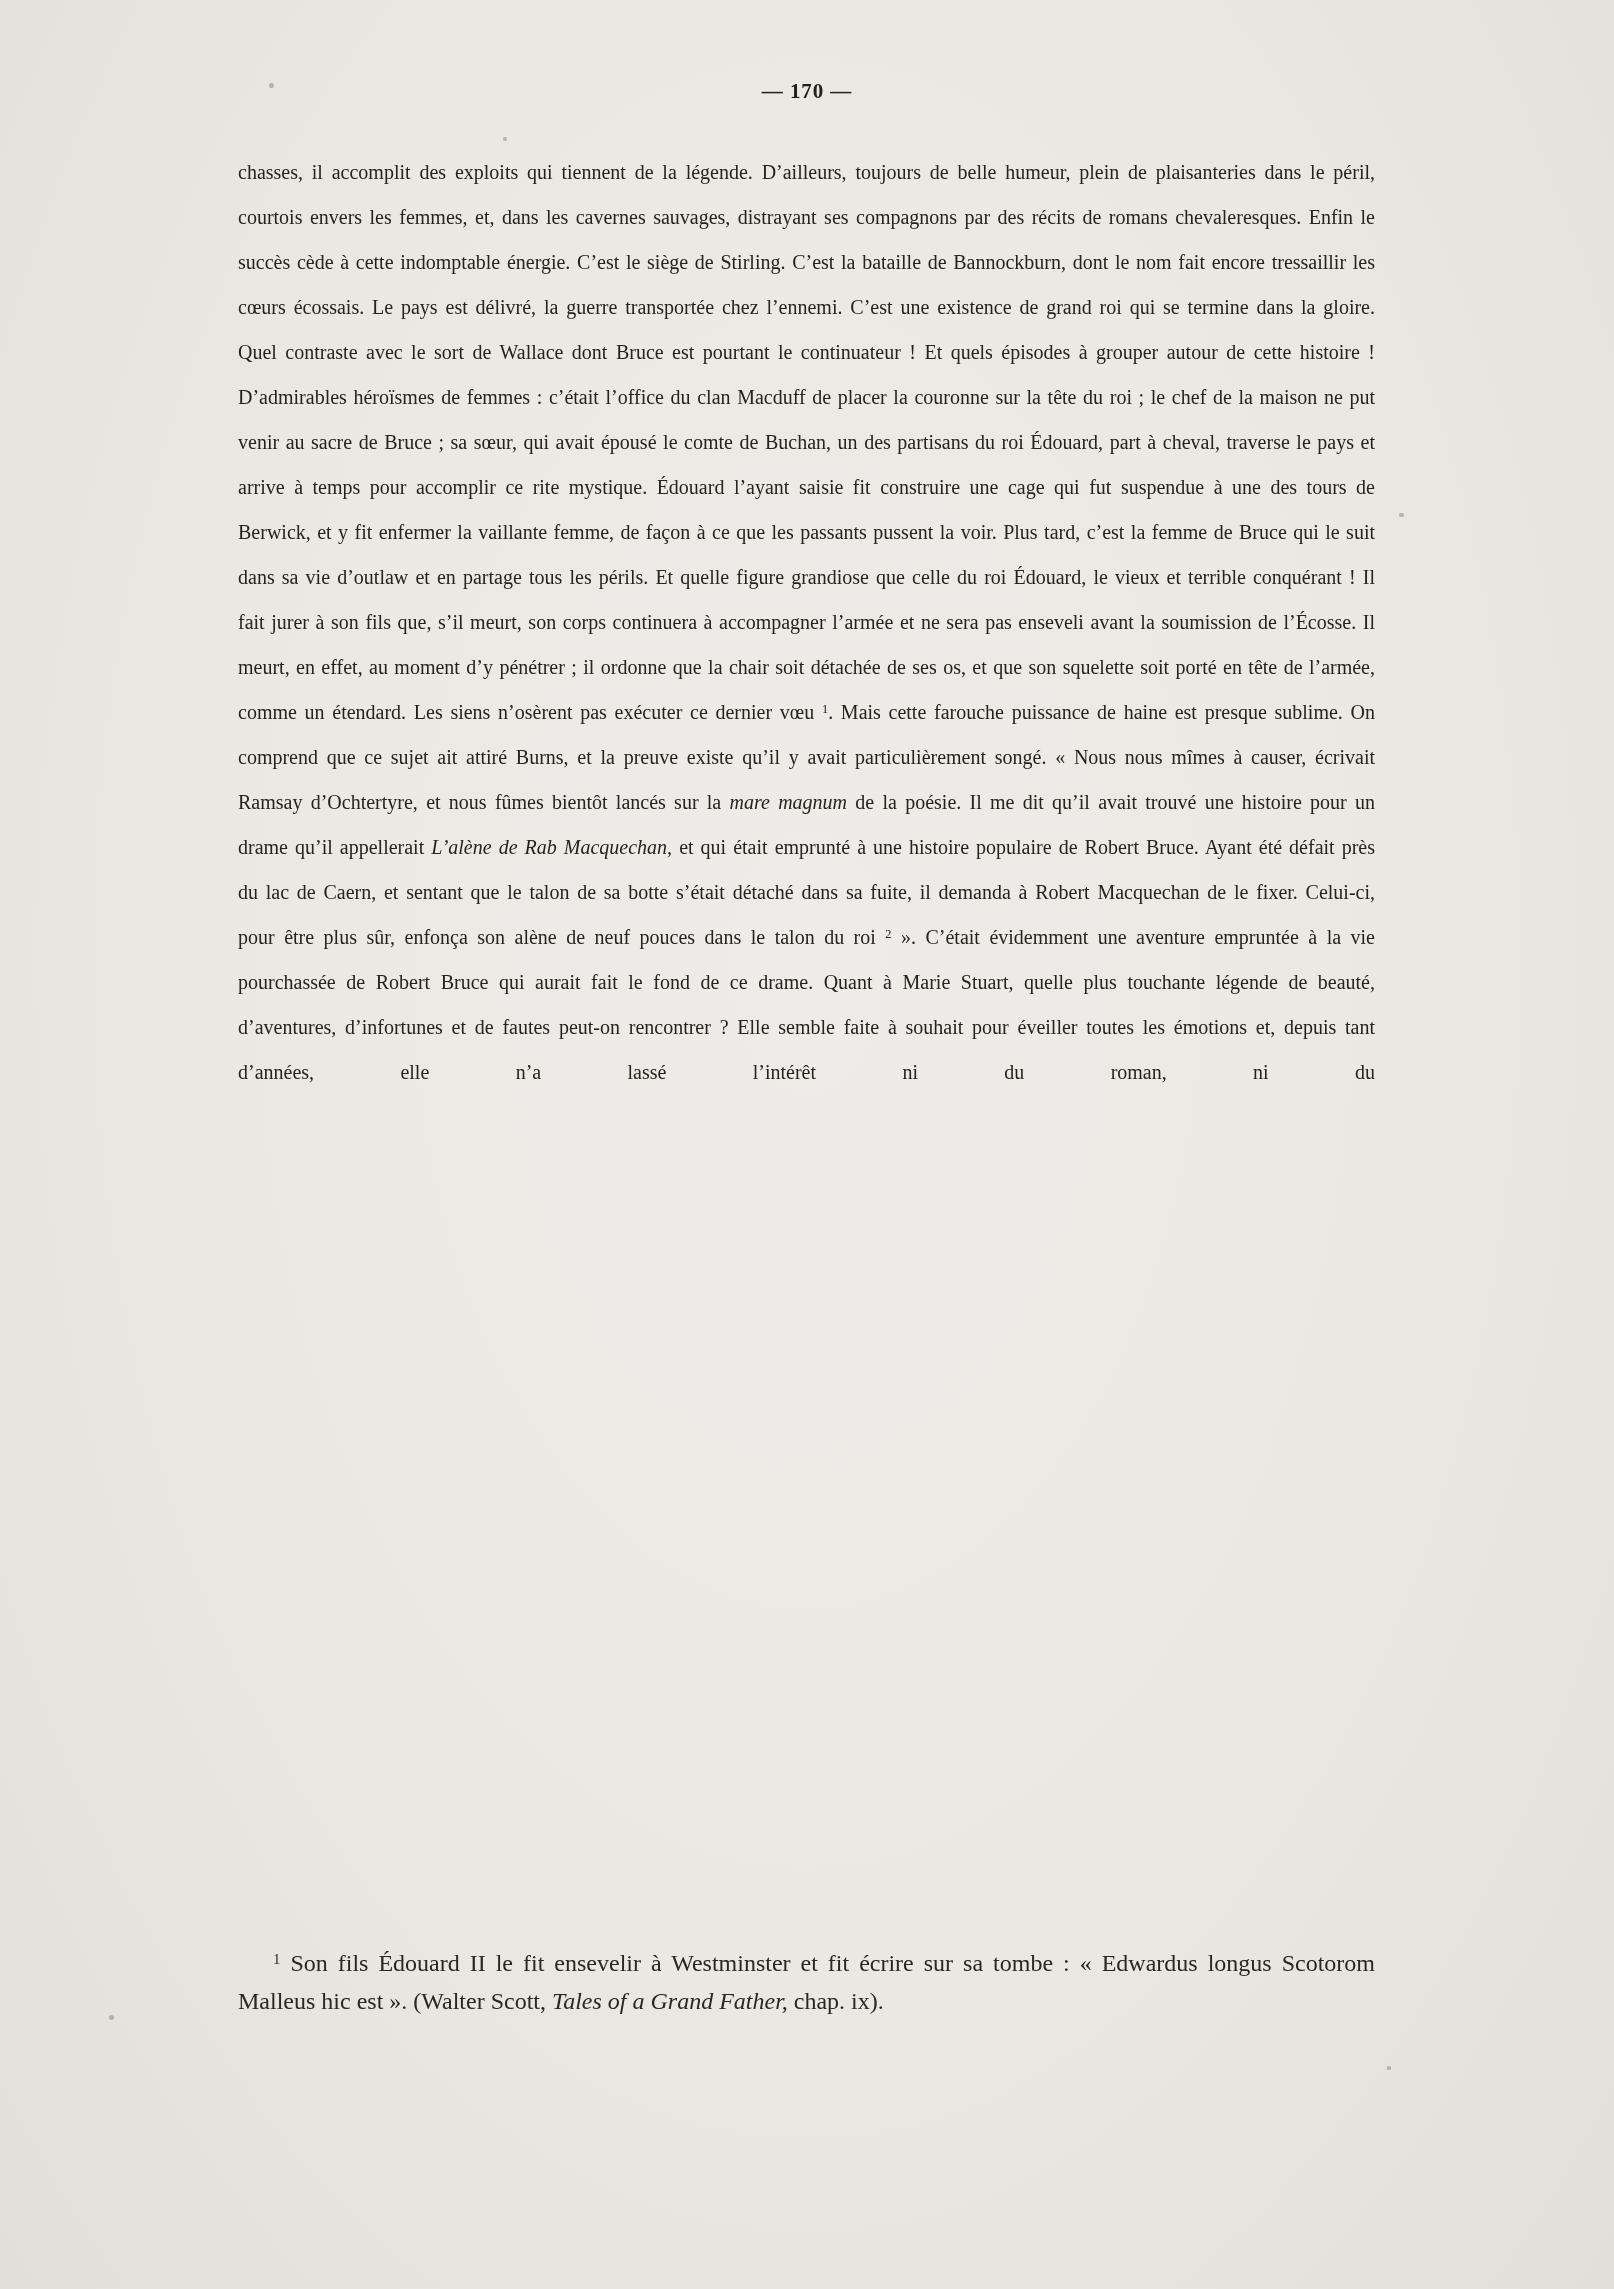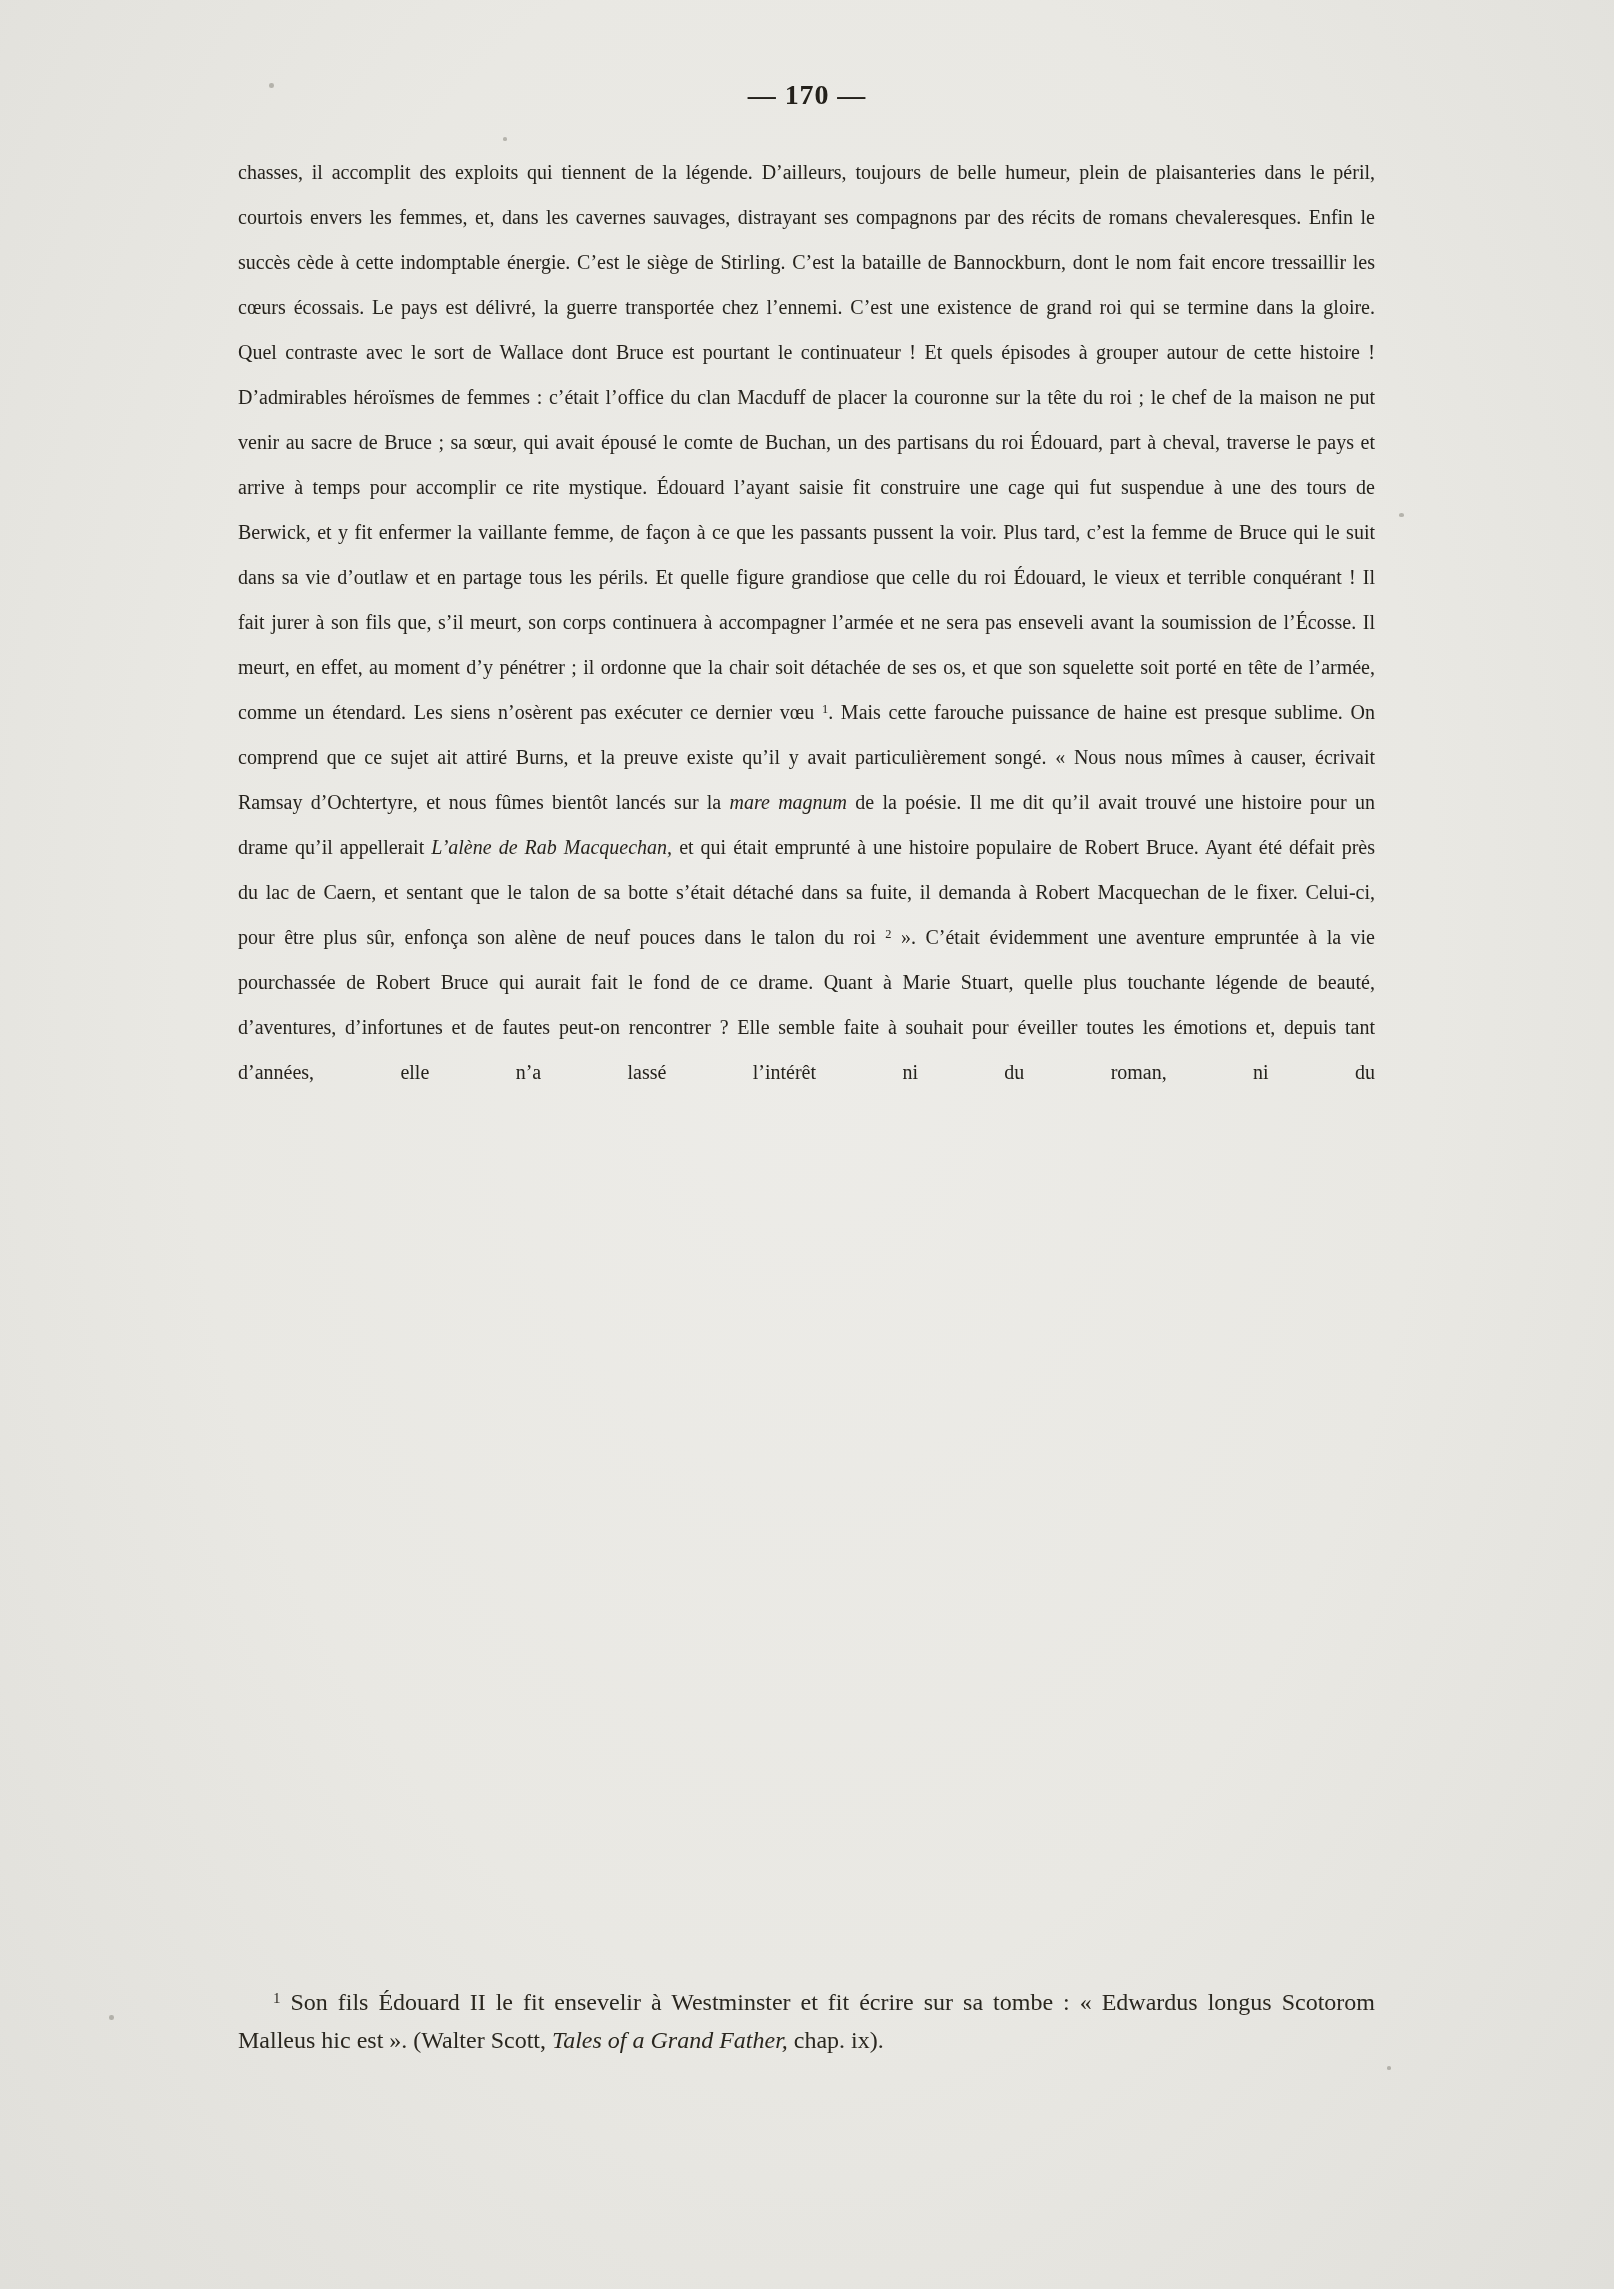--- a/index.html
+++ b/index.html
@@ -19,21 +19,21 @@
     height: 2290px;
     background: radial-gradient(ellipse at 50% 42%, #edece8 0%, #e9e8e3 55%, #e0dfda 100%);
     color: #26231d;
   }
   .page-number {
     position: absolute;
     top: 79px;
     left: 0;
     width: 100%;
     text-align: center;
-    font-size: 28px;
+    font-size: 21px;
     font-weight: bold;
     letter-spacing: 0.9px;
     color: #24211b;
   }
   .body-text {
     position: absolute;
     left: 238px;
     top: 150px;
     width: 1137px;
     font-size: 20px;
@@ -45,21 +45,20 @@
   }
   .footnotes {
     position: absolute;
     left: 238px;
     top: 1944px;
     width: 1137px;
     font-size: 24px;
     line-height: 38px;
     text-align: justify;
     color: #2a271f;
-    margin-top: 39px;
   }
   .footnote {
     margin: 0;
     text-indent: 35px;
   }
   .italic {
     font-style: italic;
   }
   .sup {
     font-size: 0.62em;

